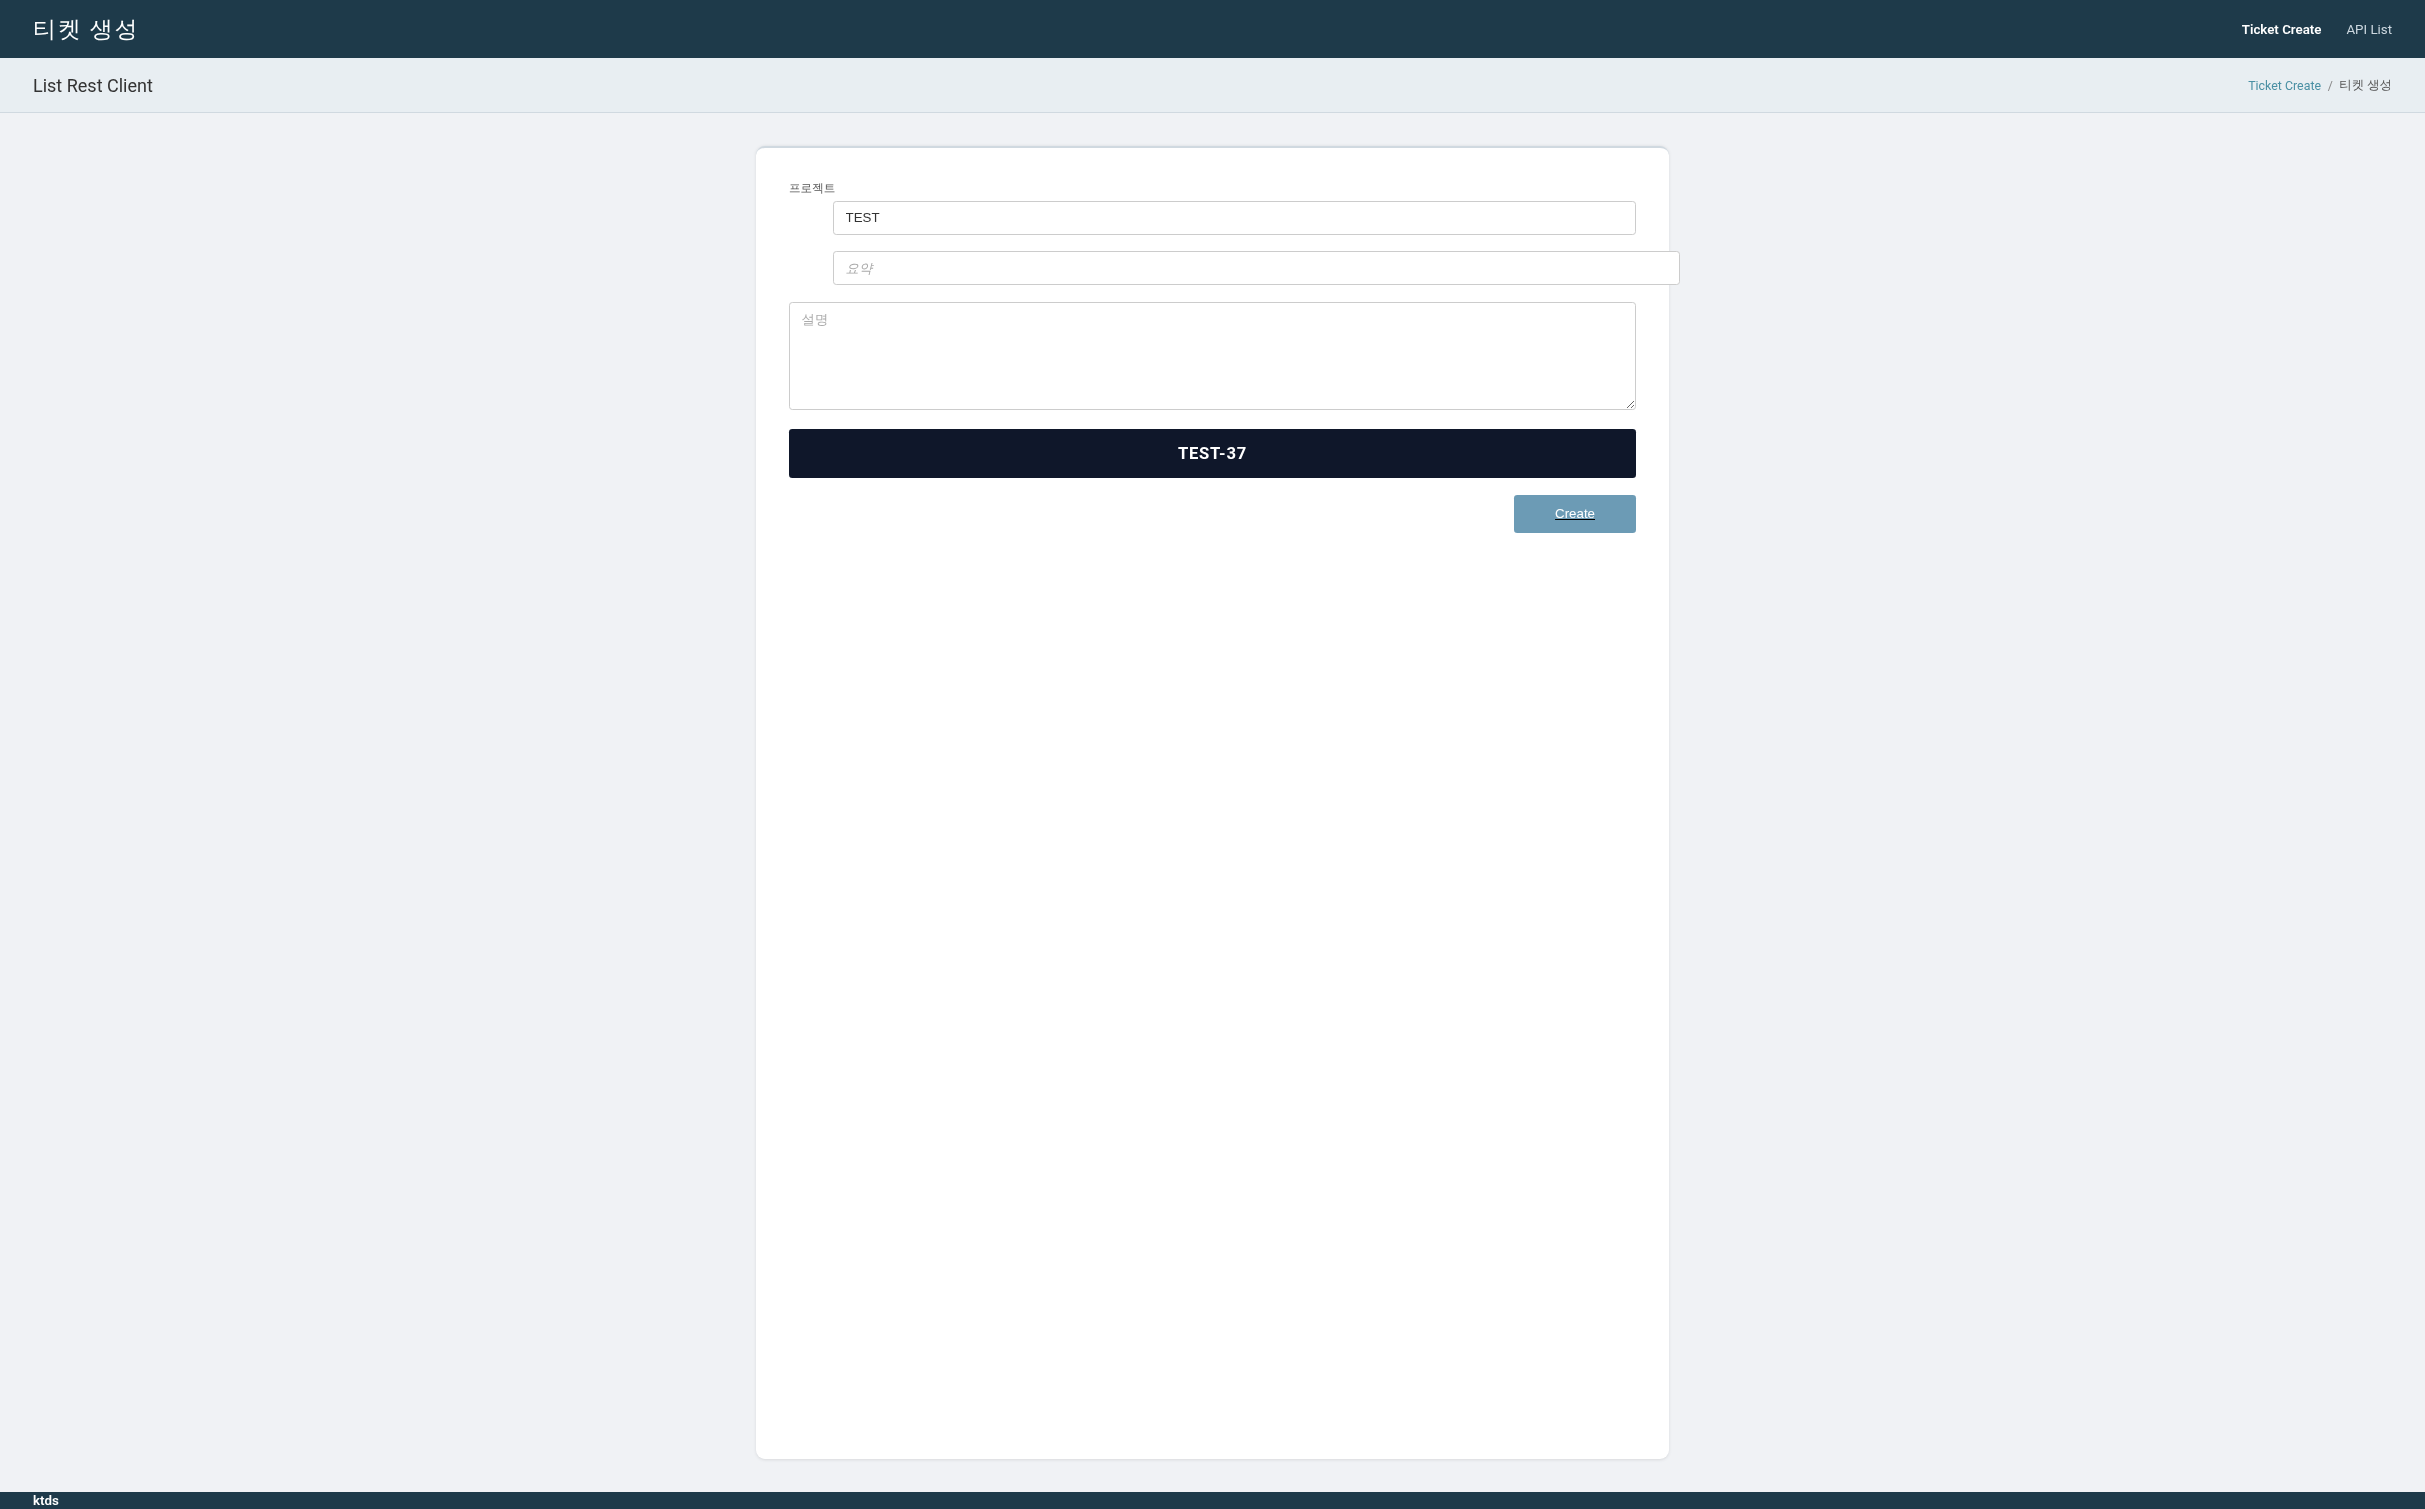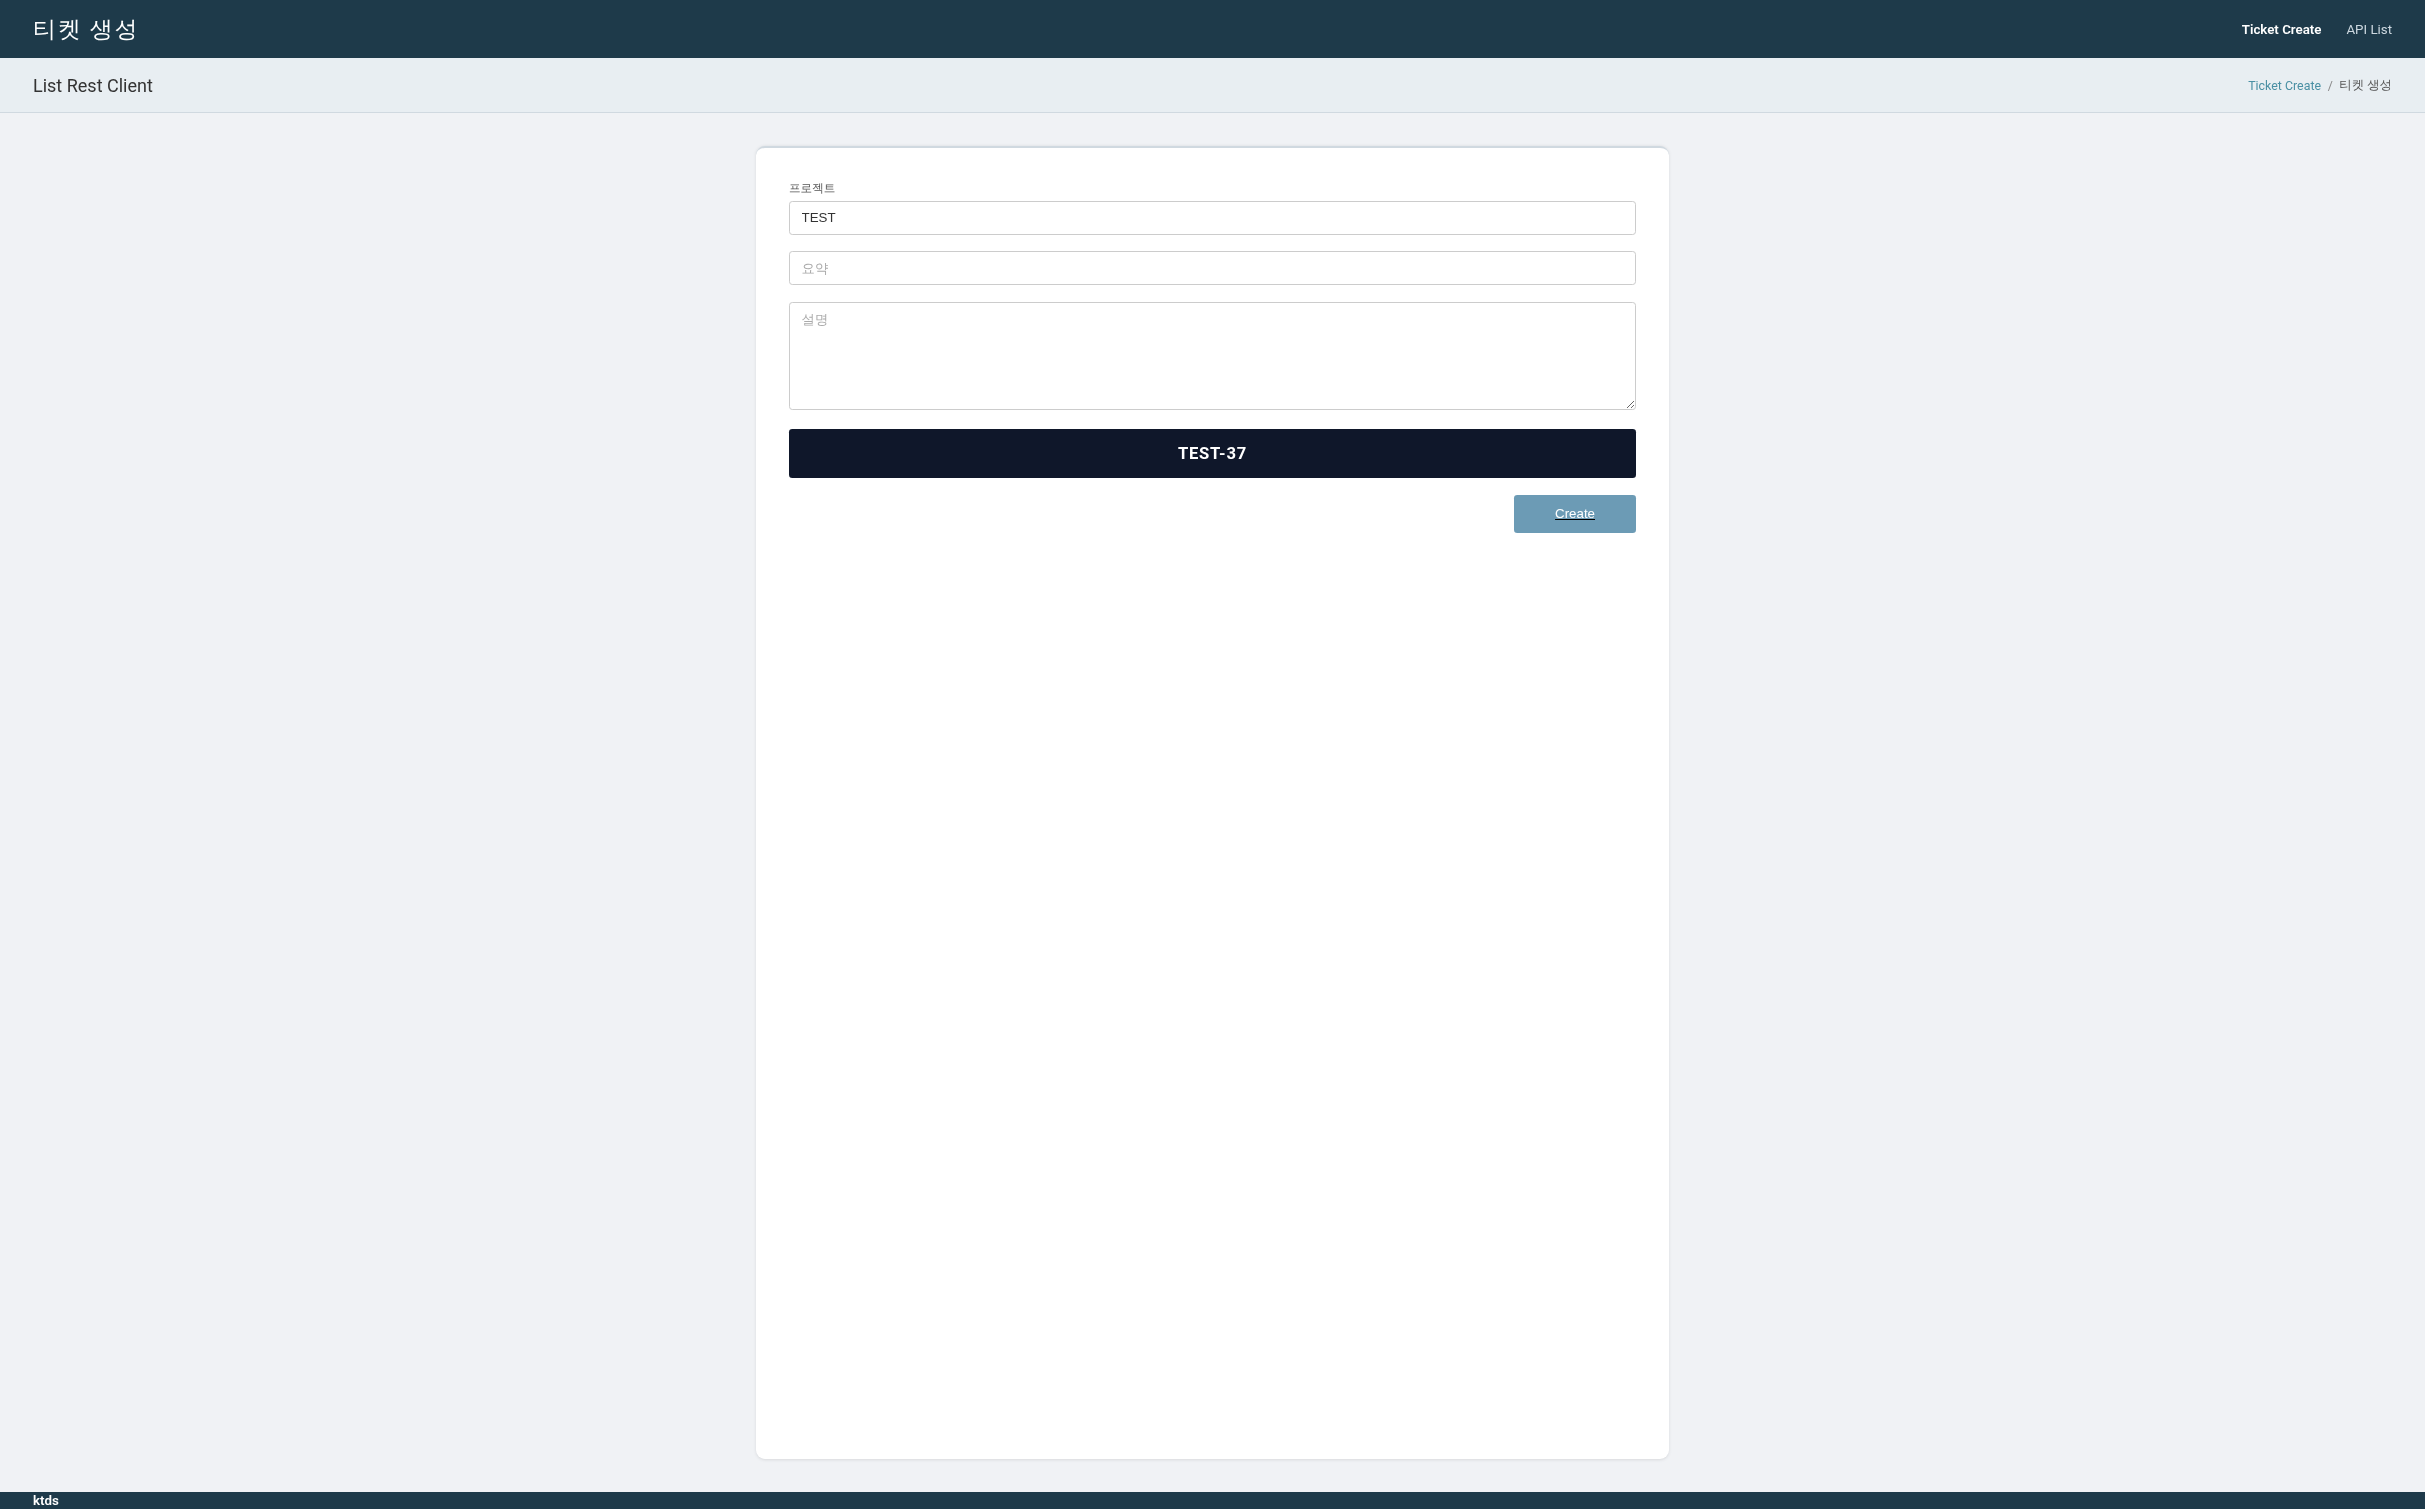--- a/index.html
+++ b/index.html
@@ -129,20 +129,21 @@
     }
 
     .form-input {
       border: 0.8px solid #ccc;
       border-radius: 3.3px;
       padding: 8.3px 11.6px;
       font-size: 13.3px;
       color: #333;
       outline: none;
       transition: border-color 0.2s;
+      margin-left: 44px;
     }
 
     .form-input::placeholder {
       color: #aaa;
     }
 
     .form-textarea {
       border: 0.8px solid #ccc;
       border-radius: 3.3px;
       padding: 8.3px 11.6px;
@@ -227,21 +228,21 @@
   <div class="form-card">
 
     <div class="form-row">
       <div class="form-group half">
         <label class="form-label">프로젝트</label>
         <input class="form-input" type="text" value="TEST" style="">
       </div>
     </div>
 
     <div class="single-row">
-      <input class="form-input" type="text" style="width: 100%;" placeholder="요약">
+      <input class="form-input" type="text" style="width: 100%; font-style: italic;" placeholder="요약">
     </div>
 
     <div class="single-row">
       <textarea class="form-textarea" placeholder="설명" style=""></textarea>
     </div>
 
     <div class="result-banner">TEST-37</div>
 
     <div class="form-actions">
       <button class="create-button">Create</button>

